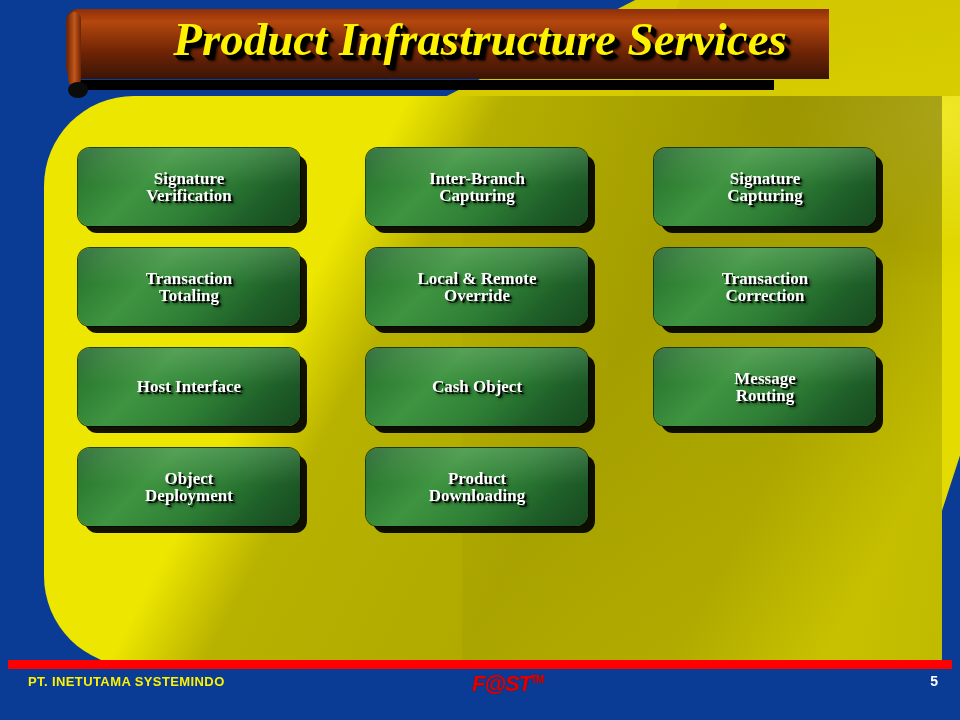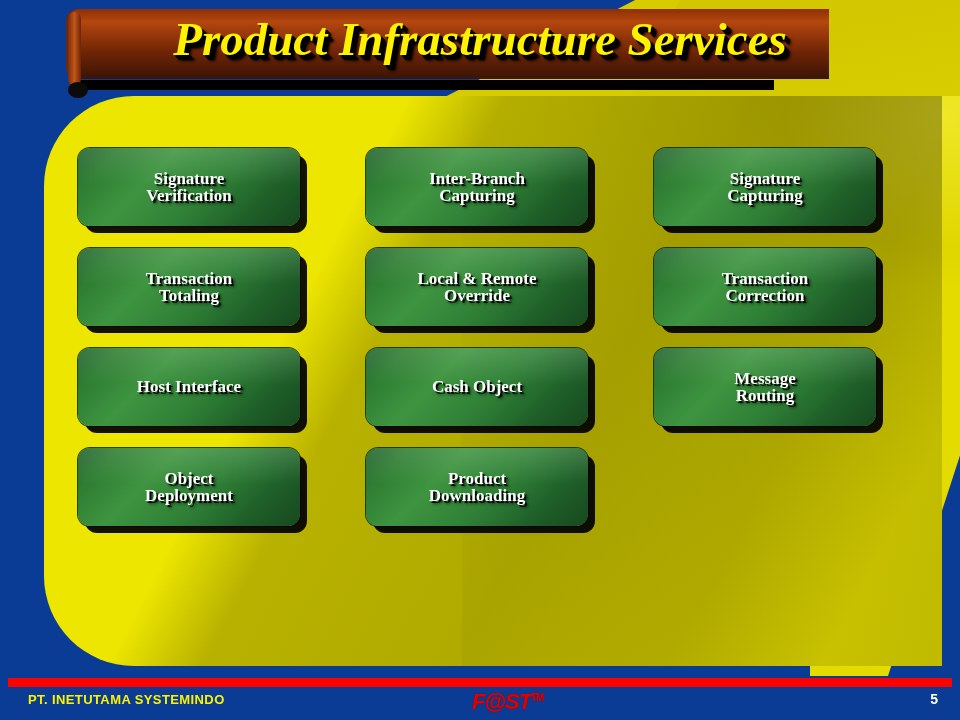--- a/index.html
+++ b/index.html
@@ -108,21 +108,21 @@
   .btn-label{
     position:relative;z-index:2;
     font-family:Liberation Serif, serif;
     font-weight:bold;font-size:17px;line-height:1.02;color:#FFFFFF;
     text-shadow:2px 2px 0 rgba(0,0,0,0.88), 3px 3px 3px rgba(0,0,0,0.6);
     padding:0 6px;white-space:pre-line;
   }
 
   
   .footer{
-    position:absolute;left:0;bottom:0;width:960px;height:42px;background:#0A3C96;
+    position:absolute;left:0;bottom:0;width:960px;height:60px;background:#0A3C96;
   }
   .footer-rule{
     position:absolute;left:8px;top:0;width:944px;height:9px;background:#FF0000;
   }
   .footer-company{
     position:absolute;left:28px;top:14px;
     font-family:"Liberation Sans",sans-serif;font-weight:bold;font-size:13px;
     color:#FFF200;letter-spacing:0.4px;white-space:nowrap;
   }
   .footer-logo{

